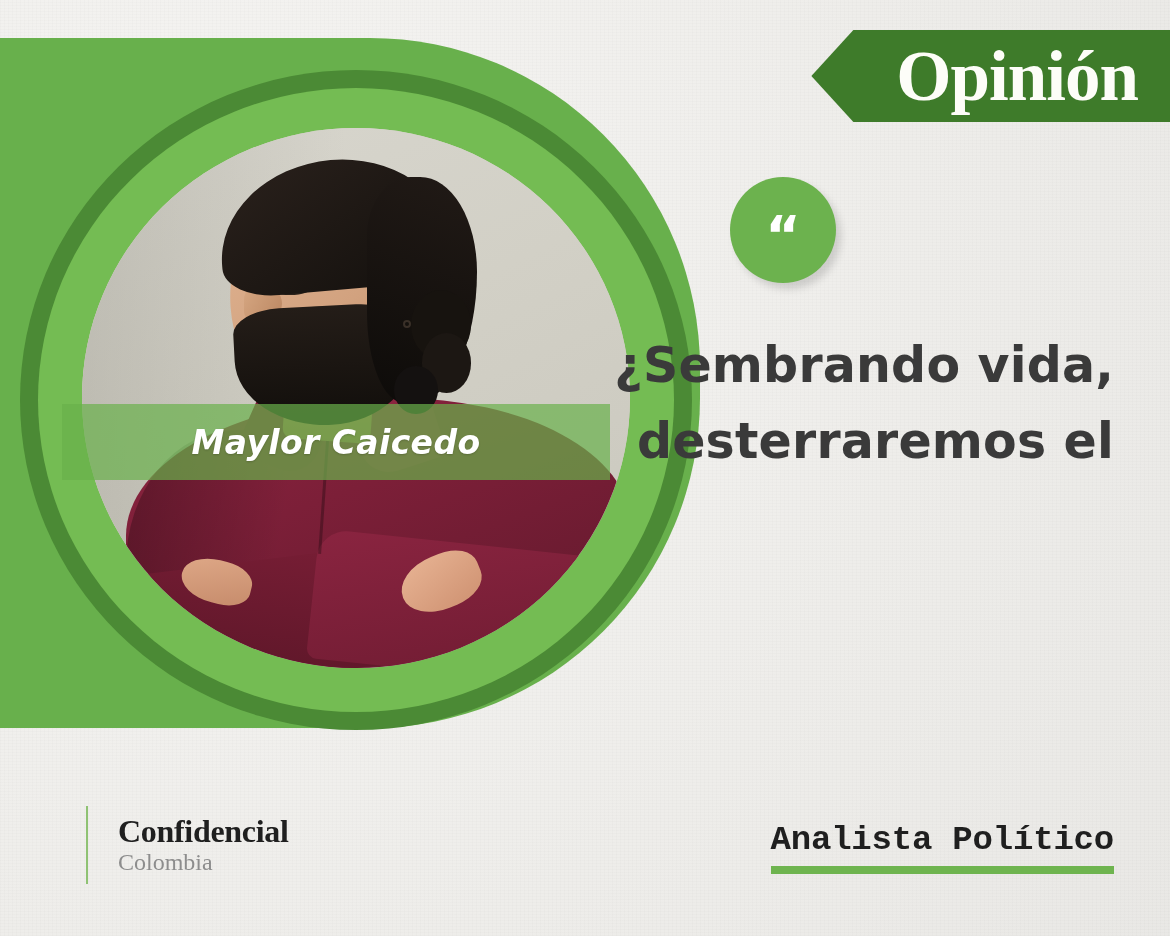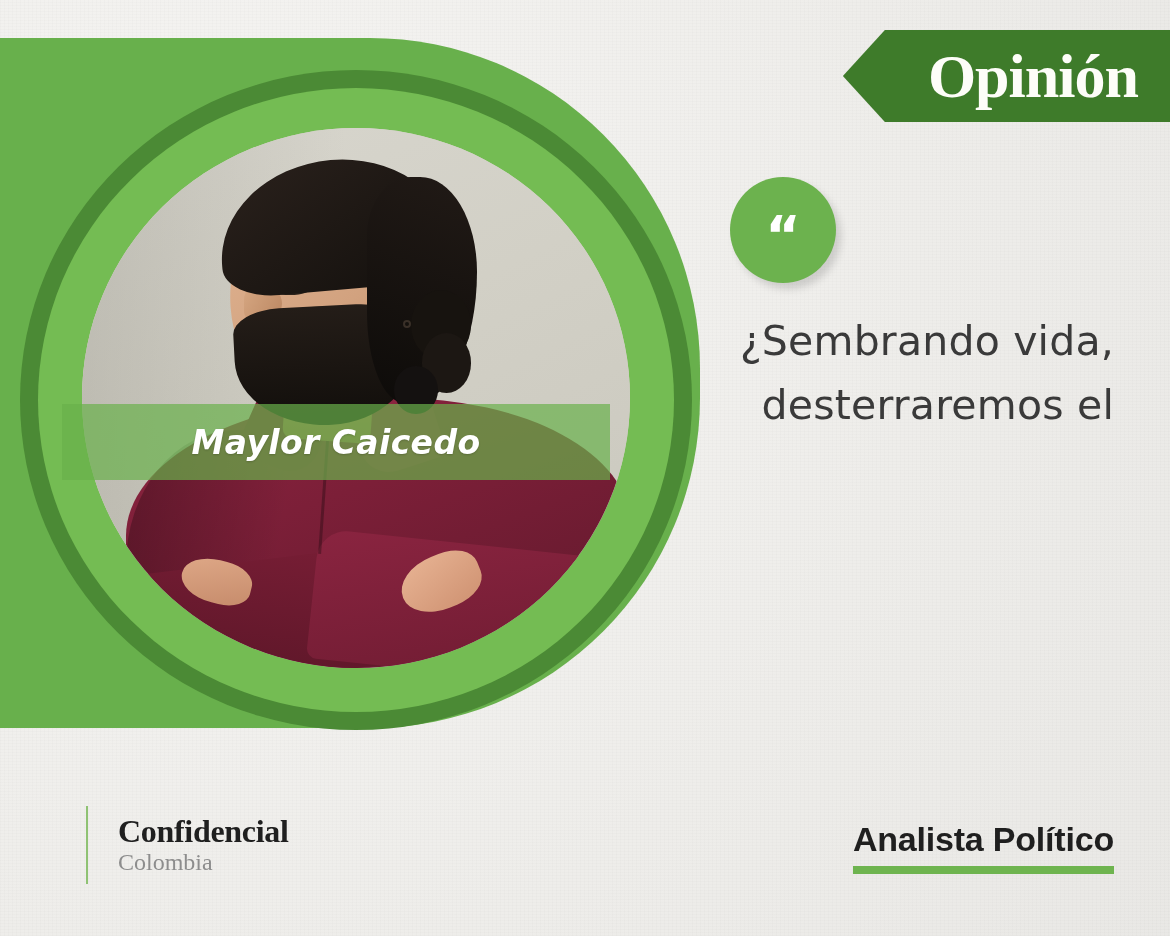--- a/index.html
+++ b/index.html
@@ -257,21 +257,21 @@
     display:flex; align-items:center;
     padding:0 32px 0 58px;
     background:#3e7b2a;
     color:#fdfdf8;
     clip-path:polygon(42px 0, 100% 0, 100% 100%, 42px 100%, 0 50%);
     filter:drop-shadow(5px 6px 3px rgba(70,70,70,.30));
   }
   #opinion-label{
     font-family:"Liberation Serif", serif;
     font-weight:bold;
-    font-size:62px;
+    font-size:71px;
     line-height:1;
     letter-spacing:-1px;
     margin-left:27px;
   }
 
   
   #quote-badge{
     position:absolute;
     left:730px; top:177px;
     width:106px; height:106px;
@@ -285,27 +285,27 @@
     font-family:"DejaVu Sans", sans-serif;
     font-size:54px;
     font-weight:bold;
     line-height:0;
     margin-top:12px;
   }
 
   
   #headline{
     position:absolute;
-    right:56px; top:310px;
+    right:56px; top:328px;
     width:540px;
     text-align:right;
     color:#3a3a3a;
     font-family:"DejaVu Sans", sans-serif;
-    font-size:41px;
-    font-weight:normal;
+    font-size:49px;
+    font-weight:bold;
     line-height:1.55;
     letter-spacing:.2px;
   }
   #headline .hl-line{ display:block; white-space:nowrap; }
 
   
   #brand-block{
     position:absolute;
     left:62px; bottom:52px;
     display:flex; align-items:center; gap:0;
@@ -353,21 +353,21 @@
     margin-top:1px;
   }
 
   
   #role-block{
     position:absolute;
     right:56px; bottom:62px;
     text-align:center;
   }
   #role-label{
-    font-family:Liberation Sans, sans-serif;
+    font-family:Liberation Mono, monospace;
     font-weight:bold;
     font-size:34px;
     color:#1f1f1f;
     letter-spacing:-.2px;
     white-space:nowrap;
   }
   #role-rule{
     margin-top:7px;
     height:8px;
     background:#6eb44f;

